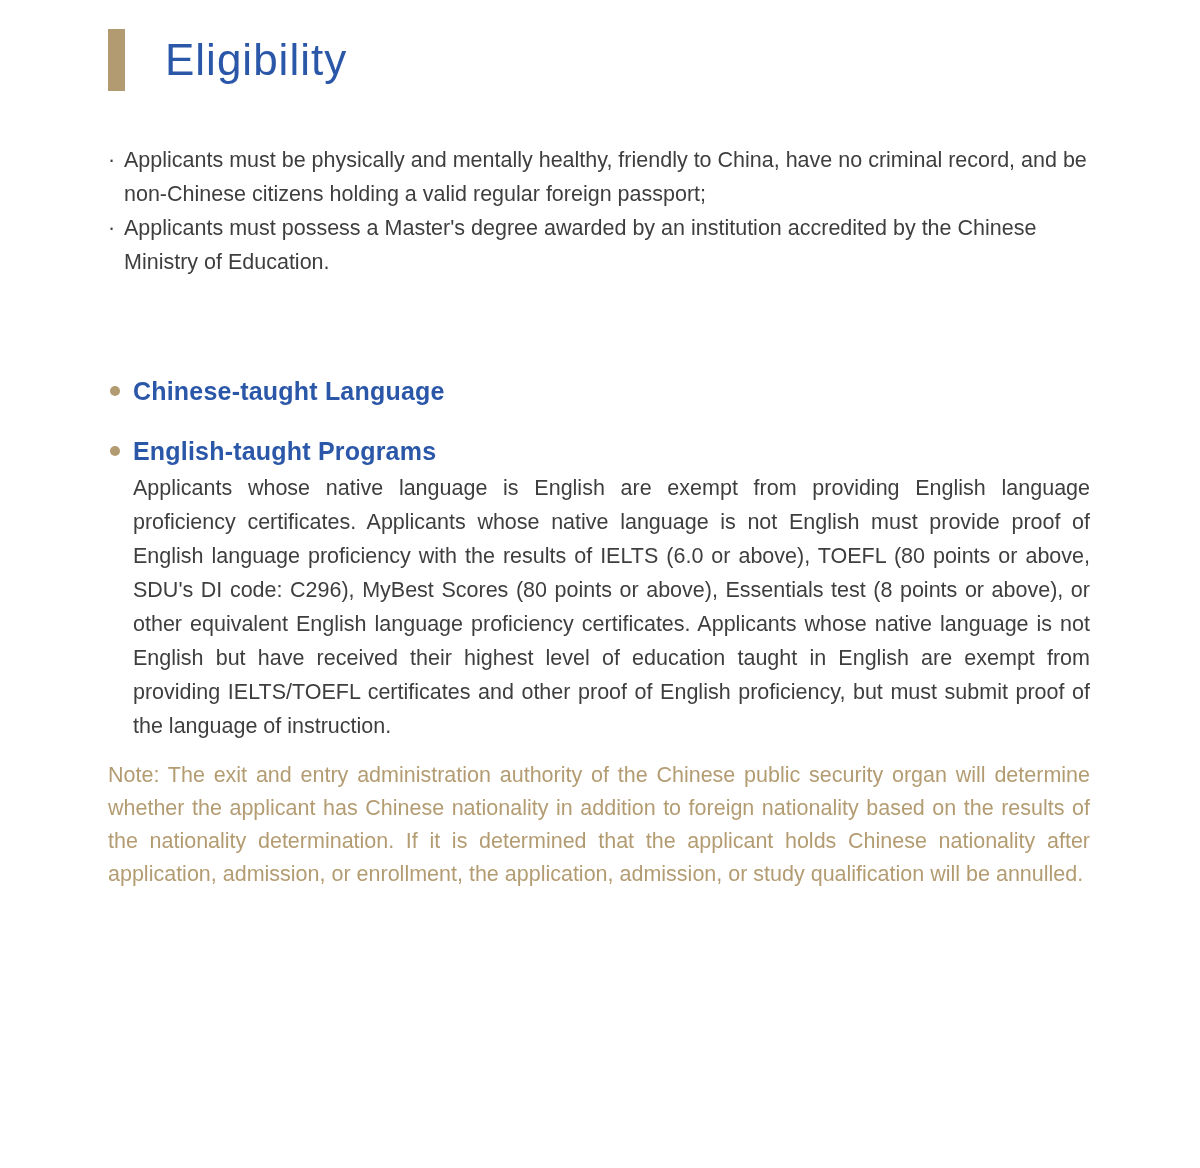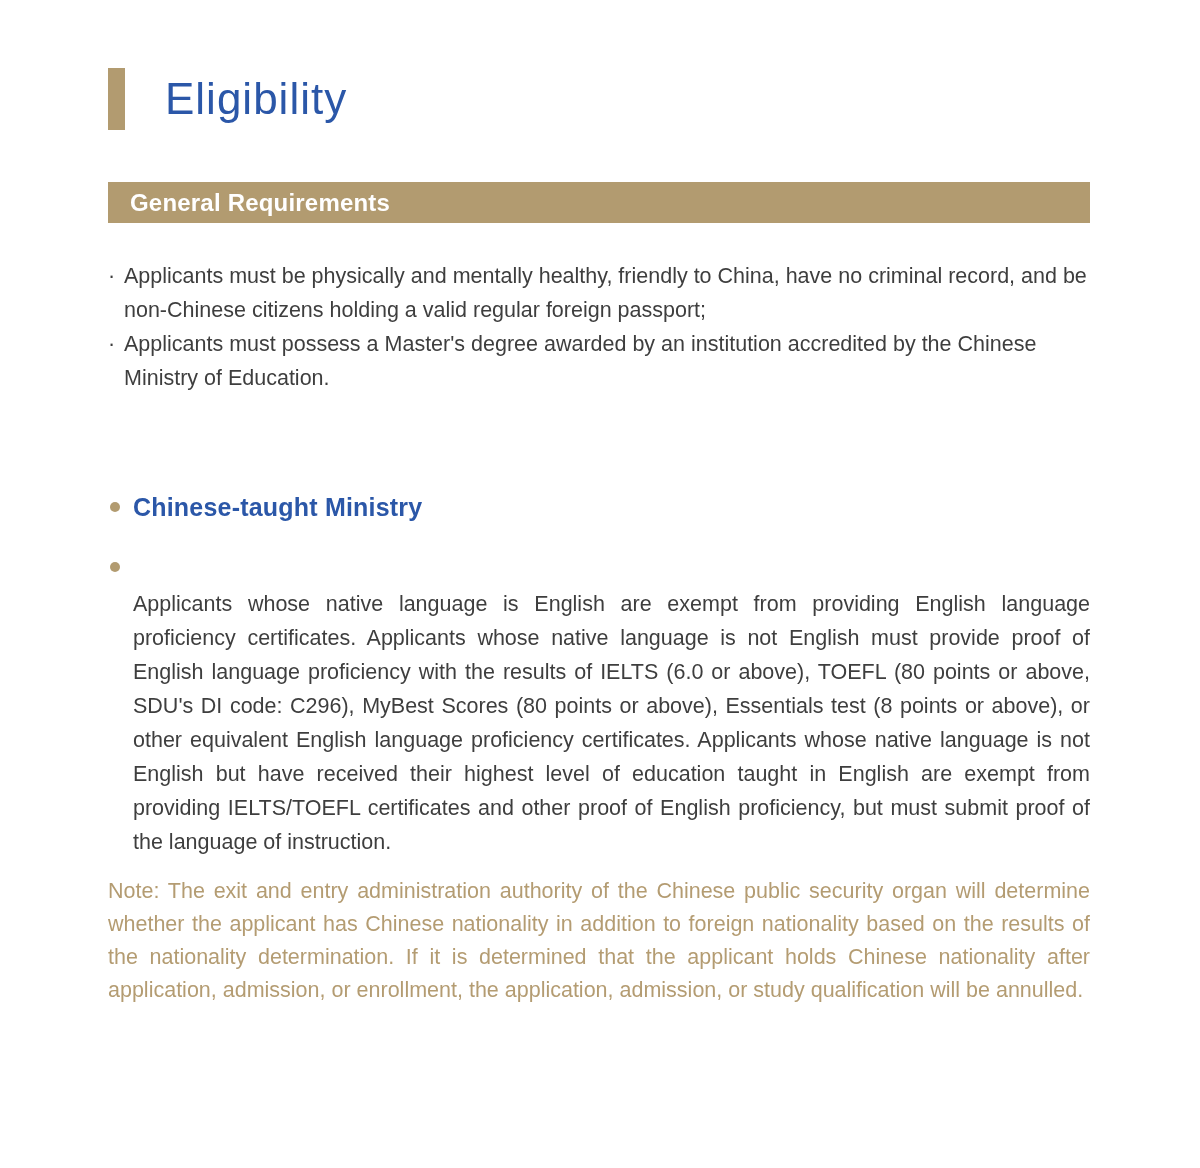--- a/index.html
+++ b/index.html
@@ -10,21 +10,21 @@
   body {
     font-family: "Liberation Sans", sans-serif;
   }
   .page {
     position: relative;
     width: 1200px;
     height: 1168px;
     background: #ffffff;
     overflow: hidden;
     box-sizing: border-box;
-    padding: 68px 110px 0 108px;
+    padding: 29px 110px 0 108px;
   }
   
   .title-row {
     display: flex;
     align-items: stretch;
     height: 62px;
     margin-bottom: 52px;
   }
   .title-accent-bar {
     width: 17px;
@@ -121,47 +121,45 @@
 </head>
 <body>
 
 <div class="page">
 
   <div class="title-row">
     <div class="title-accent-bar"></div>
     <div class="page-title">Eligibility</div>
   </div>
 
-  <div class="section-bar">
-    <span class="section-bar-label">General Requirements</span>
-  </div>
 
   <div class="bullets">
     <div class="bullet-item">
       <span class="bullet-marker">·</span>
       <span class="bullet-text">Applicants must be physically and mentally healthy, friendly to China, have no criminal record, and be non-Chinese citizens holding a valid regular foreign passport;</span>
     </div>
     <div class="bullet-item">
       <span class="bullet-marker">·</span>
       <span class="bullet-text">Applicants must possess a Master's degree awarded by an institution accredited by the Chinese Ministry of Education.</span>
     </div>
   </div>
 
   <div class="gap-to-language"></div>
 
 
   <div class="program-first">
     <div class="program-heading-row">
       <span class="program-dot"></span>
-      <span class="program-heading">Chinese-taught Ministry</span>
+      <span class="program-heading">Chinese-taught Language</span>
     </div>
   </div>
 
   <div class="program-next">
     <div class="program-heading-row">
       <span class="program-dot"></span>
+      <span class="program-heading">English-taught Programs</span>
     </div>
     <div class="program-body">Applicants whose native language is English are exempt from providing English language proficiency certificates. Applicants whose native language is not English must provide proof of English language proficiency with the results of IELTS (6.0 or above), TOEFL (80 points or above, SDU's DI code: C296), MyBest Scores (80 points or above), Essentials test (8 points or above), or other equivalent English language proficiency certificates. Applicants whose native language is not English but have received their highest level of education taught in English are exempt from providing IELTS/TOEFL certificates and other proof of English proficiency, but must submit proof of the language of instruction.</div>
   </div>
 
   <div class="note">Note: The exit and entry administration authority of the Chinese public security organ will determine whether the applicant has Chinese nationality in addition to foreign nationality based on the results of the nationality determination. If it is determined that the applicant holds Chinese nationality after application, admission, or enrollment, the application, admission, or study qualification will be annulled.</div>
 
 </div>
 
 </body></html>

